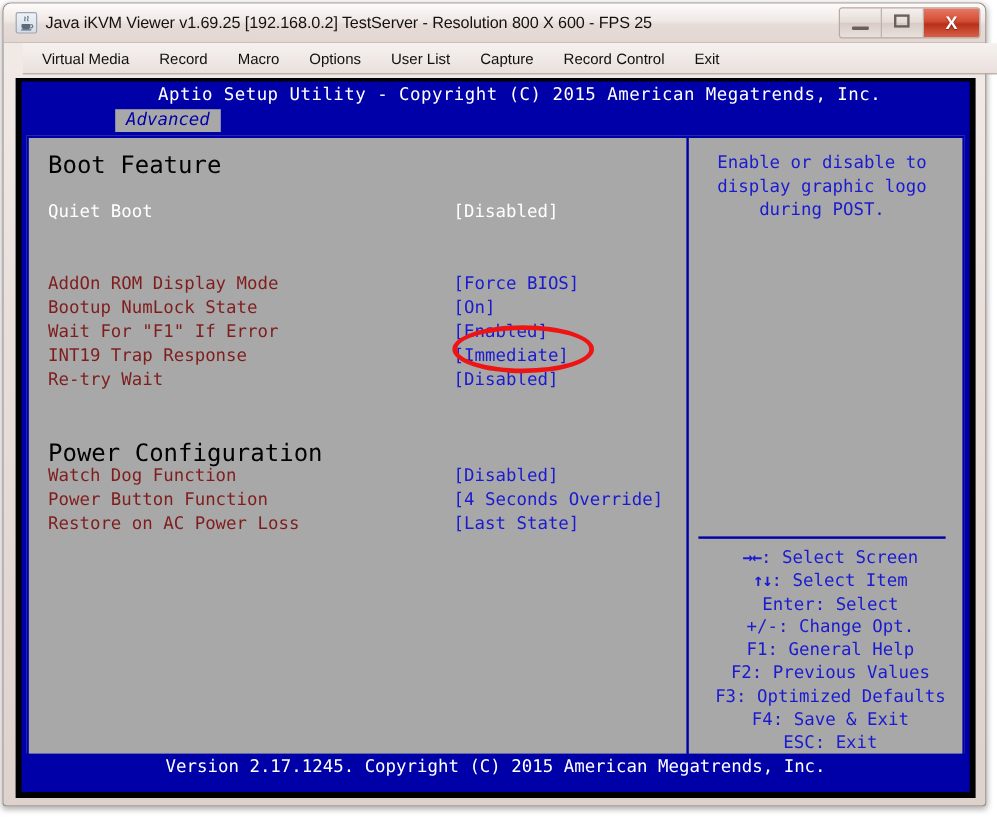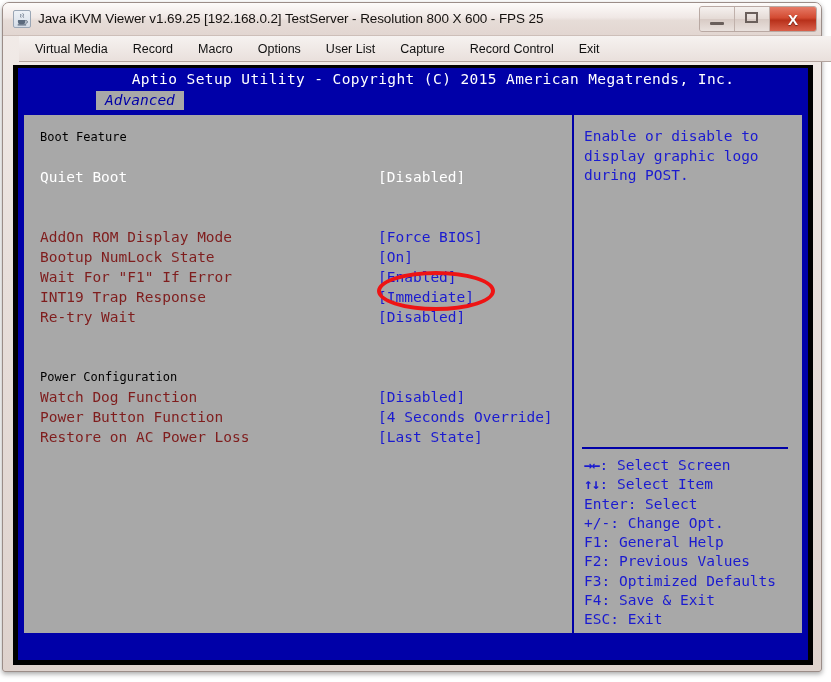--- a/index.html
+++ b/index.html
@@ -225,25 +225,26 @@
   }
   .bios-right {
     position: absolute;
     left: 548px;
     top: 0;
     width: 230px;
     height: 100%;
     border-left: 2px solid #0000a8;
     box-sizing: border-box;
     padding: 12px 16px 0 10px;
+    text-align: center;
   }
 
   .section-head {
     color: #000000;
-    font-size: 12px;
+    font-size: 20px;
     line-height: 20px;
     white-space: nowrap;
   }
   .opt-row {
     position: relative;
     height: 20px;
     line-height: 20px;
     font-size: 14.5px;
     white-space: nowrap;
   }
@@ -445,17 +446,18 @@
               <div class="key-row"><span>+/-</span><span>: Change Opt.</span></div>
               <div class="key-row"><span>F1</span><span>: General Help</span></div>
               <div class="key-row"><span>F2</span><span>: Previous Values</span></div>
               <div class="key-row"><span>F3</span><span>: Optimized Defaults</span></div>
               <div class="key-row"><span>F4</span><span>: Save &amp; Exit</span></div>
               <div class="key-row"><span>ESC</span><span>: Exit</span></div>
             </div>
           </div>
         </div>
 
+        <div class="bios-footer">Version 2.17.1245. Copyright (C) 2015 American Megatrends, Inc.</div>
       </div>
     </div>
 
   </div>
 </div>
 
 </body></html>

